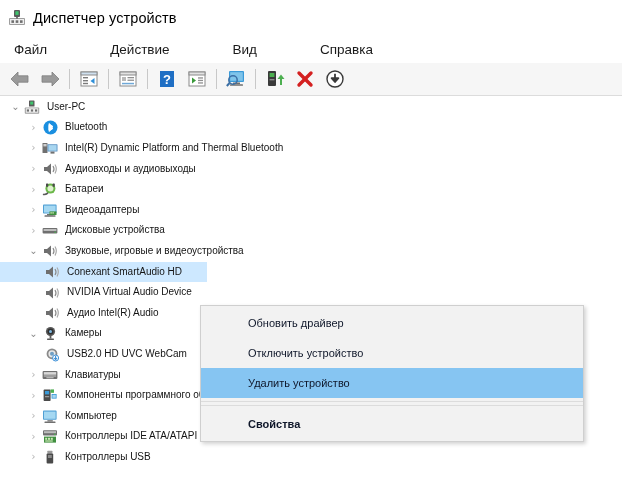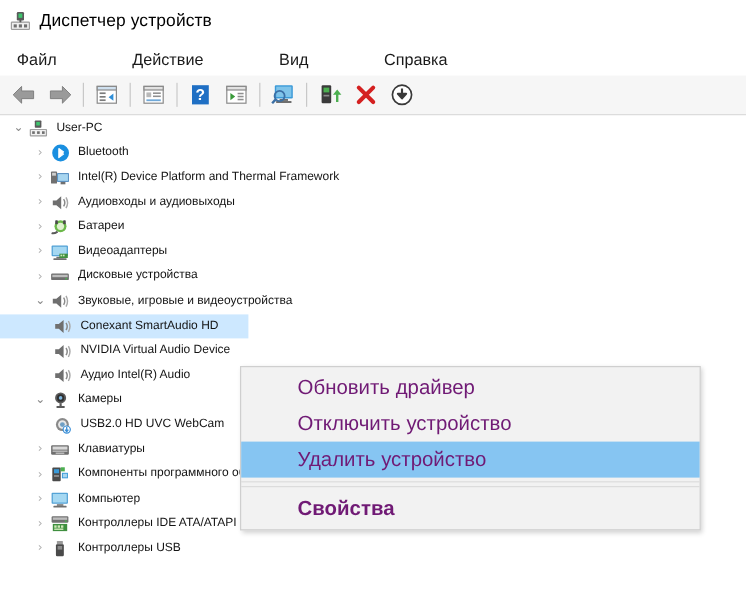--- a/index.html
+++ b/index.html
@@ -158,22 +158,22 @@
     box-shadow: 2px 2px 4px rgba(0,0,0,0.18);
     box-sizing: border-box;
     padding: 2px 0 2px 0;
     z-index: 50;
   }
   .ctx-item {
     height: 30px;
     display: flex;
     align-items: center;
     padding-left: 47px;
-    font-size: 17px;
-    color: #701a75;
+    font-size: 11px;
+    color: #0f172a;
     white-space: nowrap;
     cursor: default;
     box-sizing: border-box;
   }
   .ctx-item.hl {
     background: #86c5f2;
   }
   .ctx-item.bold { font-weight: bold; }
   .ctx-sep {
     height: 1px;
@@ -327,21 +327,21 @@
       <span class="chev">›</span>
       <span class="ico">
         <svg width="16" height="15" viewBox="0 0 16 15">
           <rect x="0.5" y="2" width="5" height="10" rx="0.6" fill="#707070"></rect>
           <rect x="1.4" y="3" width="3.2" height="2.4" fill="#cfcfcf"></rect>
           <rect x="5.5" y="3.2" width="10" height="7.4" rx="0.6" fill="#5c93c4"></rect>
           <rect x="6.4" y="4.1" width="8.2" height="5.6" fill="#a8d6f0"></rect>
           <rect x="8.5" y="10.6" width="4" height="2" fill="#707070"></rect>
         </svg>
       </span>
-      <span class="lbl">Intel(R) Device Platform and Thermal Framework</span>
+      <span class="lbl">Intel(R) Dynamic Platform and Thermal Bluetooth</span>
     </div>
 
     <div class="row ind1">
       <span class="chev">›</span>
       <span class="ico">
         <svg width="15" height="14" viewBox="0 0 15 14">
           <path d="M1 5 L4 5 L8 1.6 L8 12.4 L4 9 L1 9 Z" fill="#6f6f6f"></path>
           <path d="M10 4 Q12 7 10 10" fill="none" stroke="#8a8a8a" stroke-width="1.2"></path>
           <path d="M12 2.5 Q14.6 7 12 11.5" fill="none" stroke="#a8a8a8" stroke-width="1.2"></path>
         </svg>

